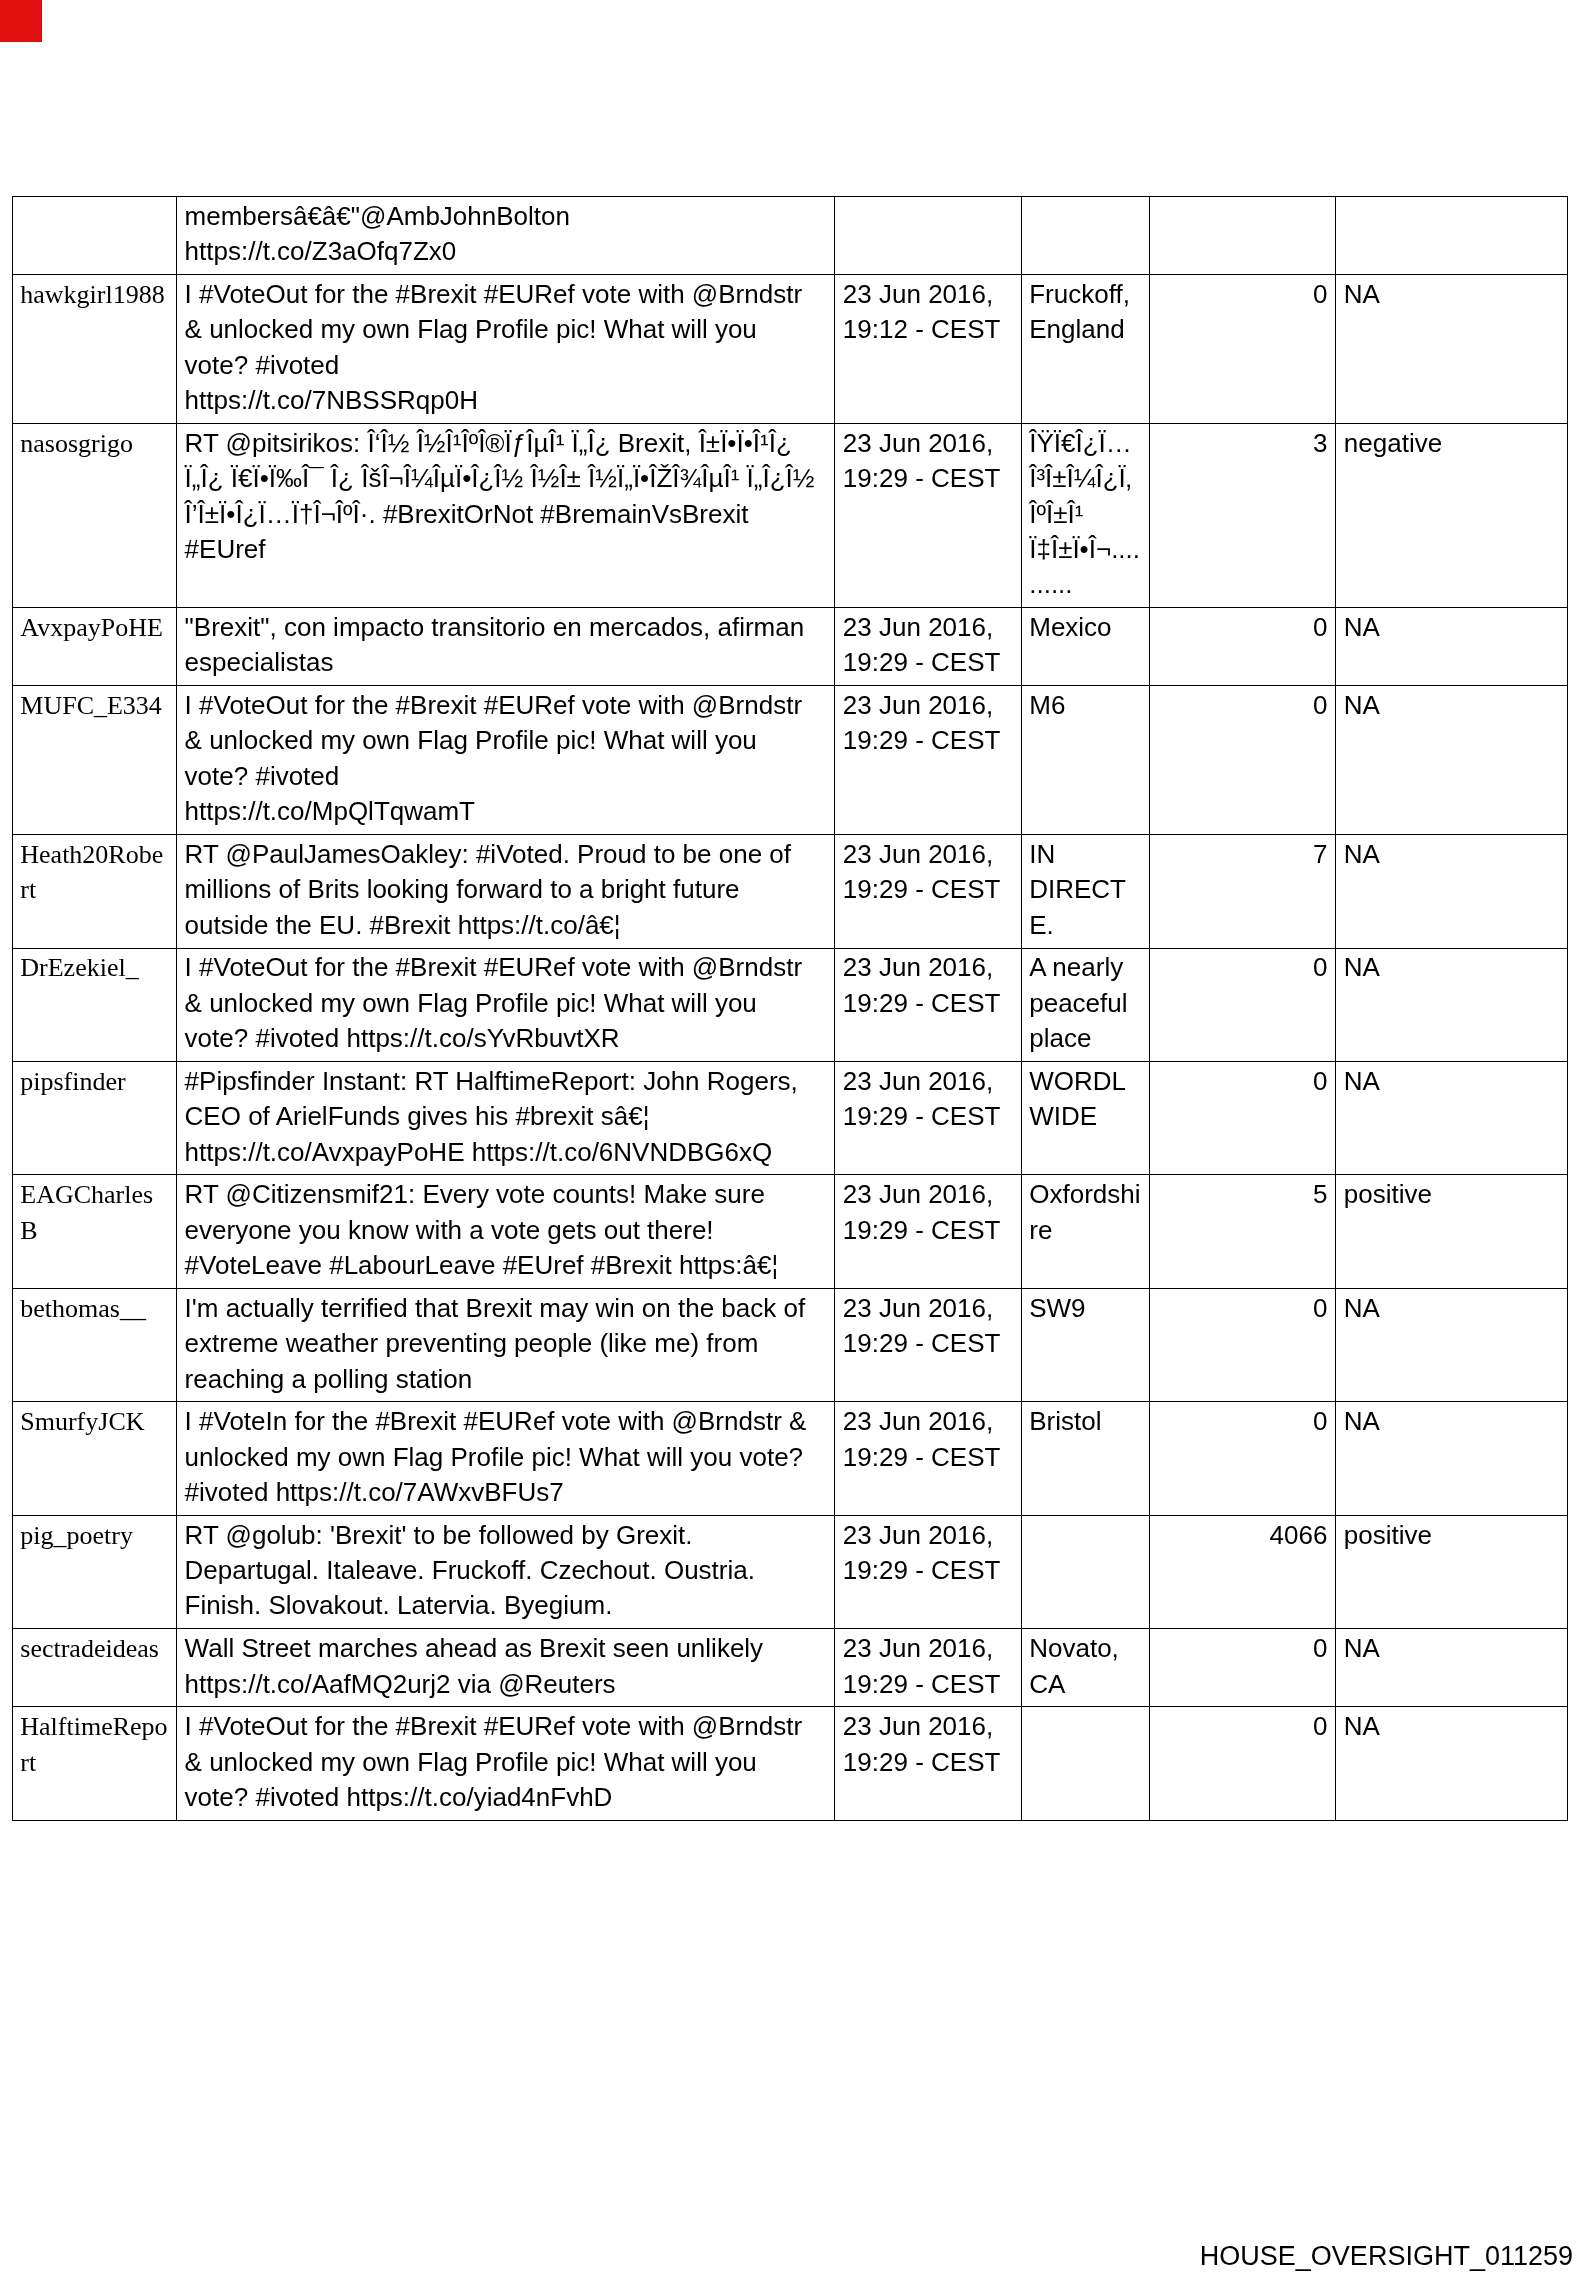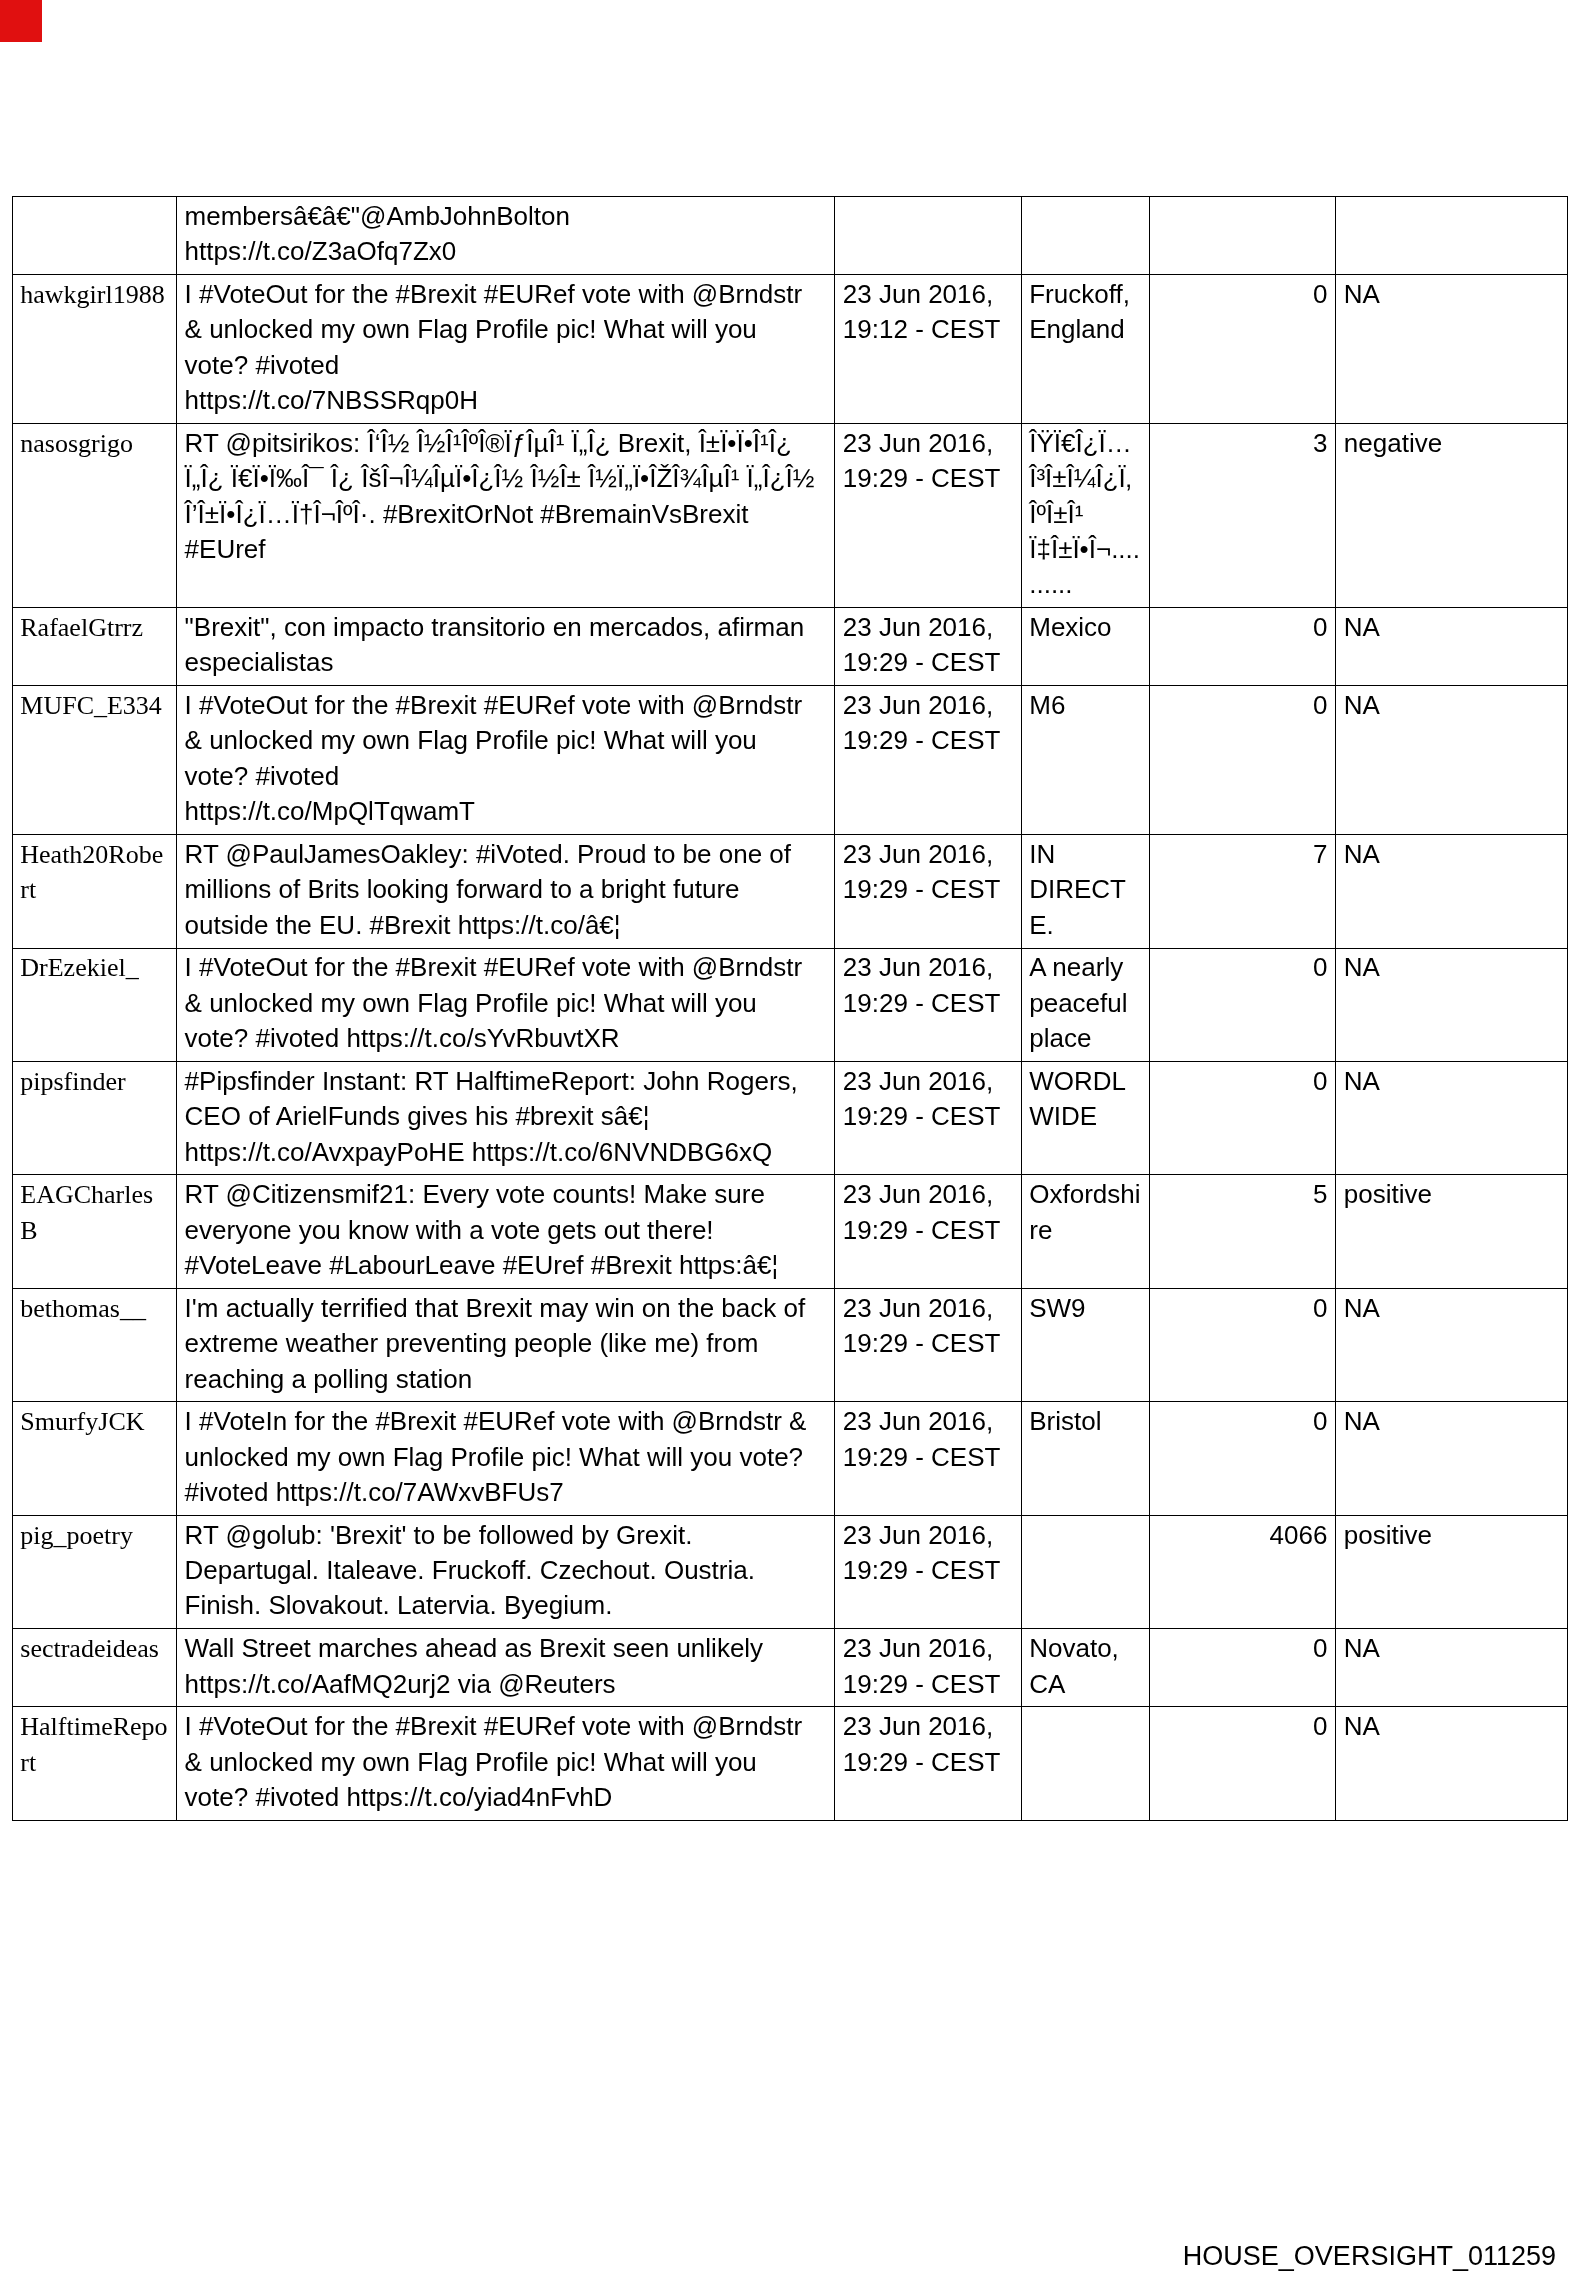--- a/index.html
+++ b/index.html
@@ -38,21 +38,21 @@
   }
   .c-user  { width: 164px; word-break: break-all; font-family: Liberation Serif, serif; }
   .c-text  { width: 657px; white-space: pre-wrap; }
   .c-date  { width: 186px; }
   .c-loc   { width: 128px; overflow-wrap: anywhere; }
   .c-count { width: 186px; text-align: right; }
   .c-sent  { width: 231px; }
   .footer {
     position: absolute;
     top: 2241px;
-    right: 36px;
+    right: 19px;
     font-size: 27px;
     color: #000000;
     margin-left: 16px;
   }
 </style>
 </head>
 <body>
 
 <div class="red-square" style="background: rgb(224, 16, 16);"></div>
 
@@ -89,21 +89,21 @@
   <tr>
     <td class="c-user">nasosgrigo</td>
     <td class="c-text">RT @pitsirikos: Î‘Î½ Î½Î¹ÎºÎ®ÏƒÎµÎ¹ Ï„Î¿ Brexit, Î±Ï•Ï•Î¹Î¿ Ï„Î¿ Ï€Ï•Ï‰Î¯ Î¿ ÎšÎ¬Î¼ÎµÏ•Î¿Î½ Î½Î± Î½Ï„Ï•ÎŽÎ¾ÎµÎ¹ Ï„Î¿Î½ Î’Î±Ï•Î¿Ï…Ï†Î¬ÎºÎ·. #BrexitOrNot #BremainVsBrexit #EUref</td>
     <td class="c-date">23 Jun 2016, 19:29 - CEST</td>
     <td class="c-loc">ÎŸÏ€Î¿Ï… Î³Î±Î¼Î¿Ï‚ ÎºÎ±Î¹ Ï‡Î±Ï•Î¬..........</td>
     <td class="c-count">3</td>
     <td class="c-sent">negative</td>
   </tr>
 
   <tr>
-    <td class="c-user">RafaelGtrrz</td>
+    <td class="c-user">AvxpayPoHE</td>
     <td class="c-text">"Brexit", con impacto transitorio en mercados, afirman especialistas</td>
     <td class="c-date">23 Jun 2016, 19:29 - CEST</td>
     <td class="c-loc">Mexico</td>
     <td class="c-count">0</td>
     <td class="c-sent">NA</td>
   </tr>
 
   <tr>
     <td class="c-user">MUFC_E334</td>
     <td class="c-text">I #VoteOut for the #Brexit #EURef vote with @Brndstr &amp; unlocked my own Flag Profile pic! What will you vote? #ivoted

